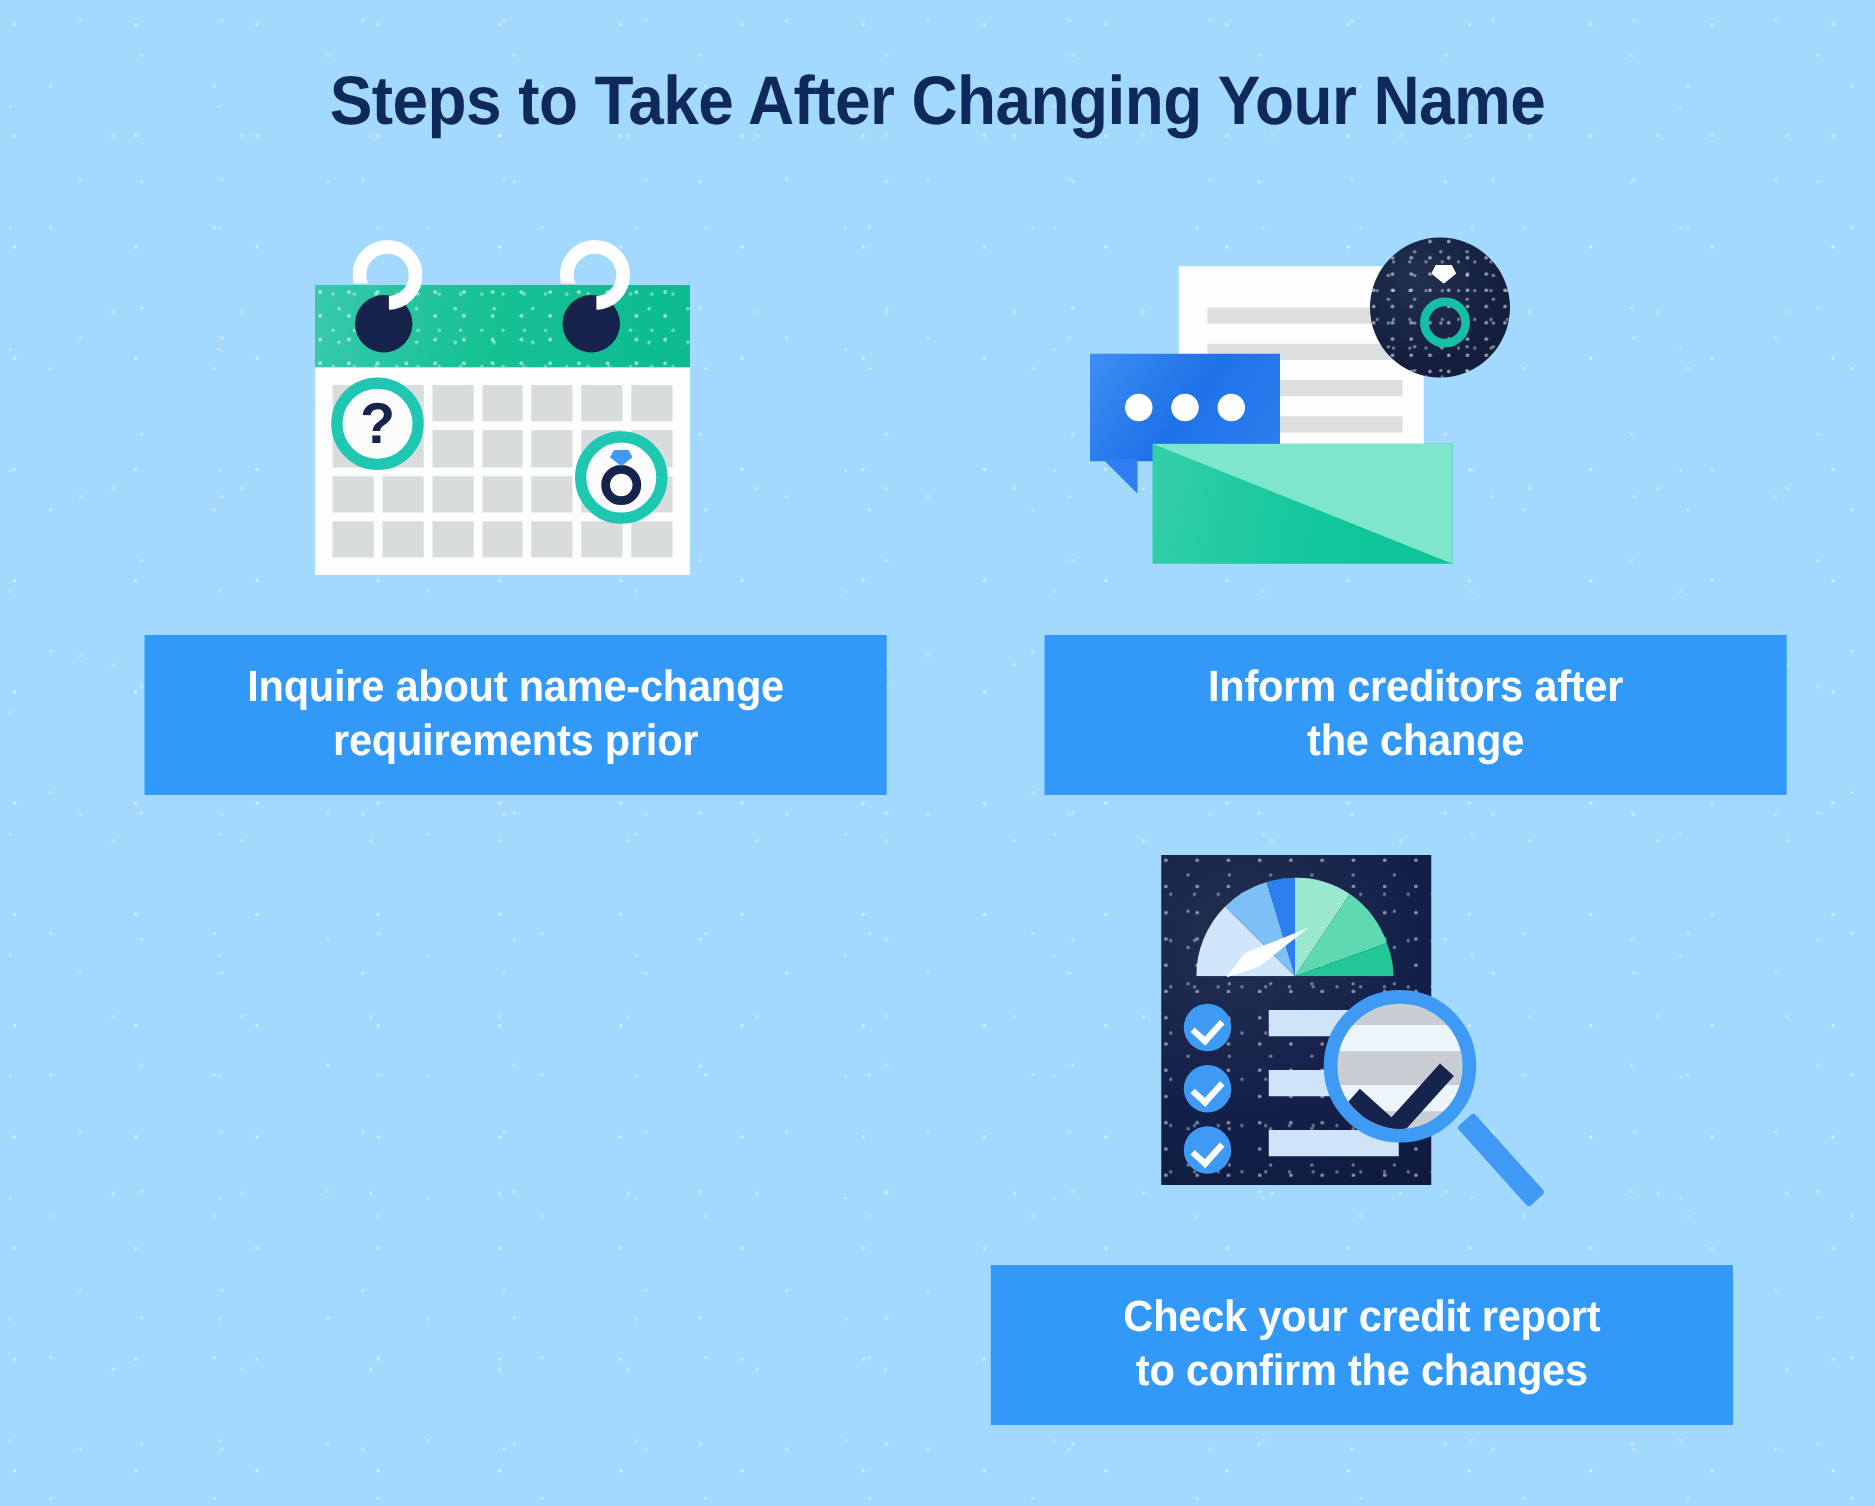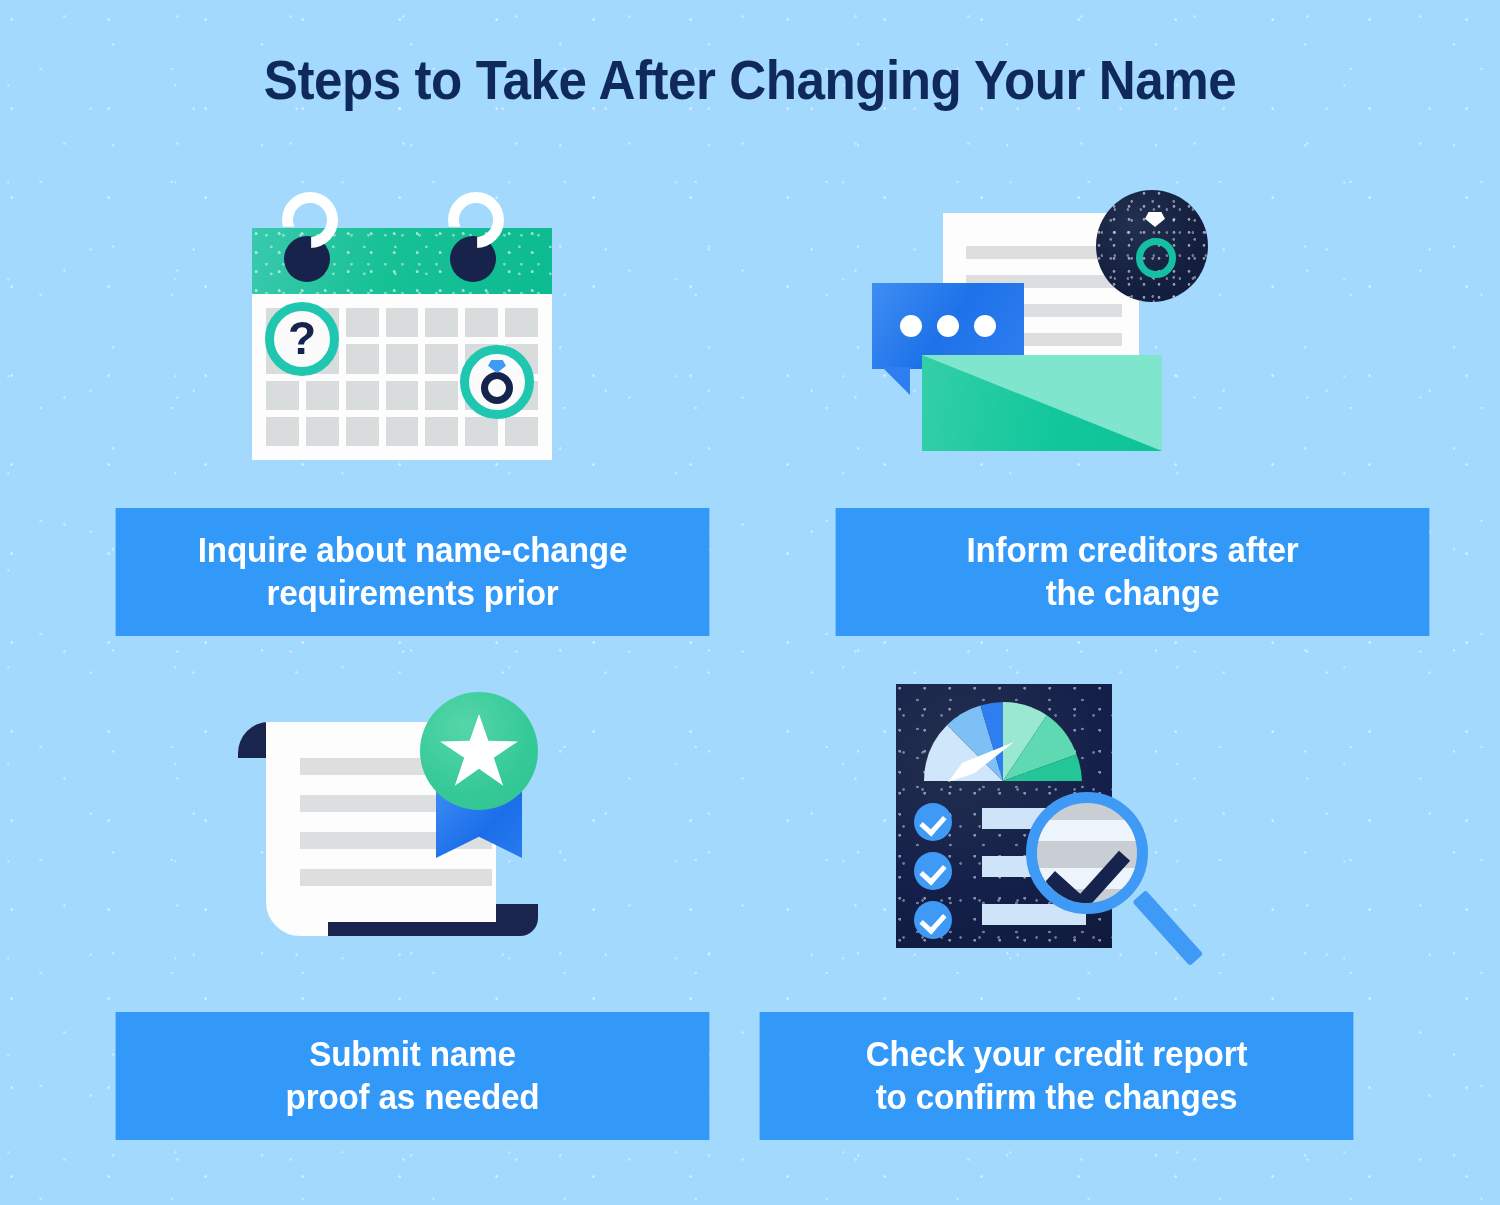--- a/index.html
+++ b/index.html
@@ -64,21 +64,21 @@
     letter-spacing: -0.2px;
     font-family: "Liberation Sans Narrow", "Liberation Sans", sans-serif;
     transform: scaleX(0.95);
     transform-origin: center center;
   }
   .caption span { display: block; padding: 0 16px; }
 
   #cell-1 { left: 100px; top: 172px; width: 625px; height: 464px; }
   #cell-2 { left: 820px; top: 172px; width: 625px; height: 464px; }
   #cell-3 { left: 100px; top: 670px; width: 625px; height: 470px; }
-  #cell-4 { left: 744px; top: 670px; width: 625px; height: 470px; }
+  #cell-4 { left: 777px; top: 670px; width: 625px; height: 470px; }
   #cell-1 .caption, #cell-2 .caption { top: 336px; left: 0; }
   #cell-3 .caption, #cell-4 .caption { top: 342px; left: 0; }
 
   .art-stage { position: absolute; left: 0; top: 0; width: 625px; height: 330px; }
 
   
   .cal-wrap { position: absolute; left: 152px; top: 18px; width: 310px; height: 290px; }
   .cal-ring {
     position: absolute;
     width: 56px; height: 56px;
@@ -542,45 +542,20 @@
       </div>
     </div>
     <div class="caption">
       <div>
         <span>Inform creditors after</span>
         <span>the change</span>
       </div>
     </div>
   </div>
 
-  <div class="cell" id="cell-3">
-    <div class="art-stage">
-      <div class="cert-wrap">
-        <div class="cert-corner"></div>
-        <div class="cert-base"></div>
-        <div class="cert-paper">
-          <i></i>
-            <i></i>
-            <i></i>
-            <i></i>
-        </div>
-        <div class="cert-curl"></div>
-        <div class="ribbon"></div>
-        <div class="medal-circle">
-          <span class="star"></span>
-        </div>
-      </div>
-    </div>
-    <div class="caption">
-      <div>
-        <span>Submit name</span>
-        <span>proof as needed</span>
-      </div>
-    </div>
-  </div>
 
   <div class="cell" id="cell-4">
     <div class="art-stage">
       <div class="report-wrap">
         <div class="report-card"></div>
         <div class="gauge">
           <svg width="158" height="79" viewBox="0 0 158 79" aria-hidden="true">
             <path d="M79 79 L0 79 A79 79 0 0 1 23.1 23.1 Z" fill="#cfe6fb"></path>
             <path d="M79 79 L23.1 23.1 A79 79 0 0 1 56.4 3.6 Z" fill="#7cc0f6"></path>
             <path d="M79 79 L56.4 3.6 A79 79 0 0 1 79 0 Z" fill="#2f7ef0"></path>

